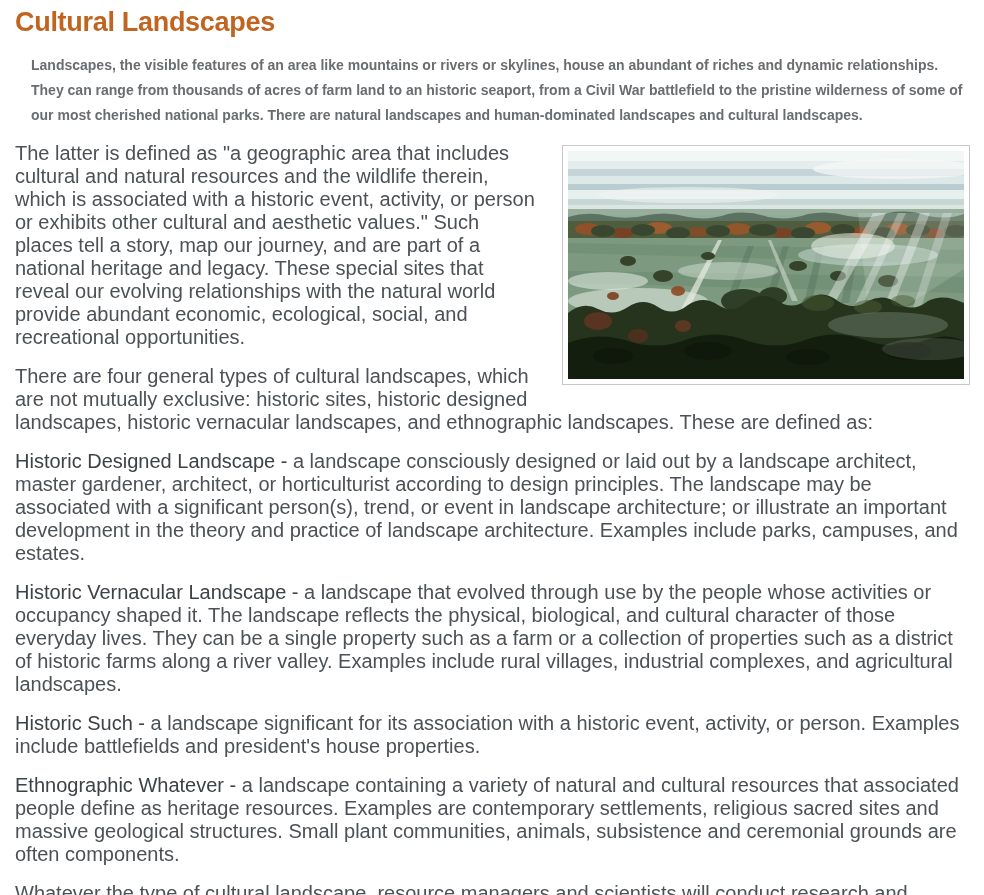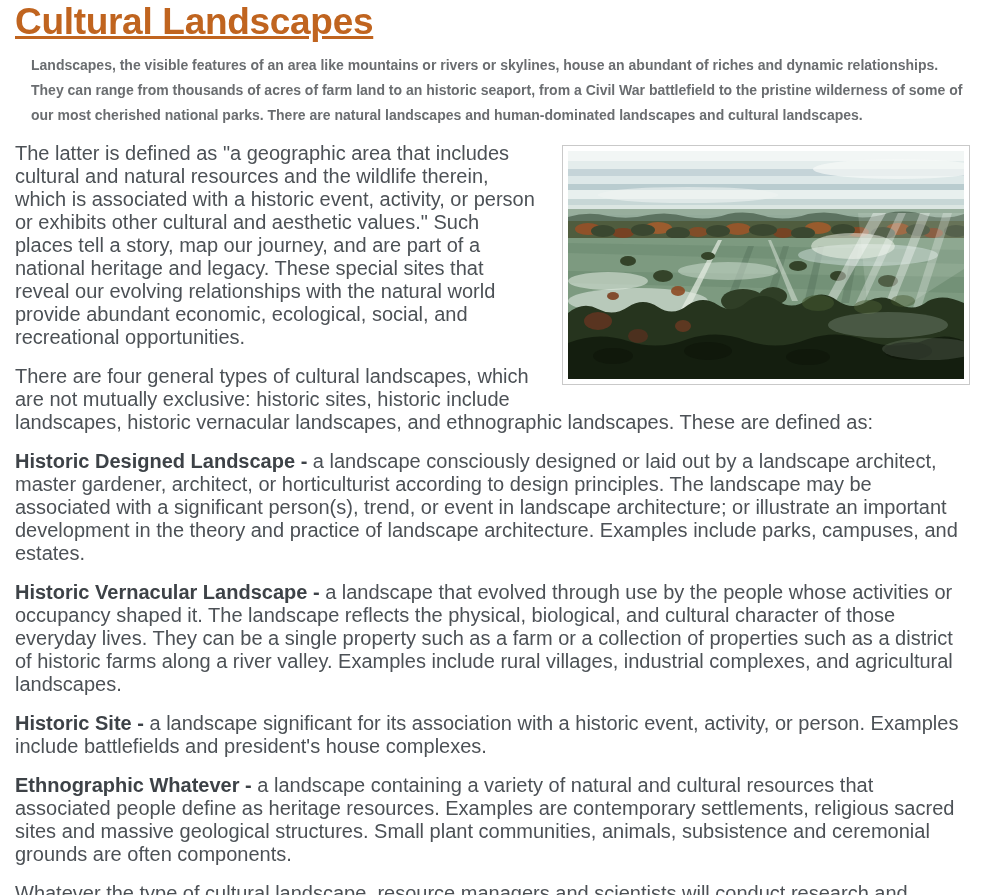--- a/index.html
+++ b/index.html
@@ -9,26 +9,25 @@
     font-family: "Liberation Sans", sans-serif;
   }
   .page {
     width: 984px;
     box-sizing: border-box;
     padding: 6px 14px 12px 15px;
     background: #ffffff;
   }
   h1.page-title {
     margin: 0 0 15px 0;
-    font-size: 37px;
+    font-size: 27px;
     line-height: 32px;
     font-weight: bold;
     letter-spacing: -0.3px;
     color: var(--heading-color, #c0641f);
-    text-decoration: underline;
   }
   p.intro {
     margin: 0 0 14px 16px;
     font-size: 14px;
     line-height: 25px;
     font-weight: bold;
     color: var(--intro-color, #6a6d70);
   }
   .content {
     overflow: visible;
@@ -50,21 +49,21 @@
     margin: 0 0 16px 0;
     font-size: 20px;
     line-height: 23px;
     color: var(--body-color, #4c5156);
   }
   .definitions {
     clear: both;
   }
   p.body b.term {
     color: var(--term-color, #3d4247);
-    font-weight: bold;
+    font-weight: normal;
   }
   p.closing { margin-bottom: 4px; }
 </style>
 </head>
 <body>
 
 <div class="page">
 
   <h1 class="page-title">Cultural Landscapes</h1>
 
@@ -161,25 +160,25 @@
         <ellipse cx="140" cy="200" rx="24" ry="9" fill="#0e160a" opacity="0.7"></ellipse>
         <ellipse cx="240" cy="206" rx="22" ry="8" fill="#0e160a" opacity="0.7"></ellipse>
         <ellipse cx="340" cy="200" rx="24" ry="9" fill="#0e160a" opacity="0.7"></ellipse>
         <ellipse cx="320" cy="174" rx="60" ry="13" fill="#c9dacc" opacity="0.22"></ellipse>
         <ellipse cx="362" cy="198" rx="48" ry="11" fill="#c9dacc" opacity="0.15"></ellipse>
       </svg>
     </figure>
 
     <p class="body">The latter is defined as "a geographic area that includes cultural and natural resources and the wildlife therein, which is associated with a historic event, activity, or person or exhibits other cultural and aesthetic values."  Such places tell a story, map our journey, and are part of a national heritage and legacy. These special sites that reveal our evolving relationships with the natural world provide abundant economic, ecological, social, and recreational opportunities.</p>
 
-    <p class="body">There are four general types of cultural landscapes, which are not mutually exclusive: historic sites, historic include landscapes, historic vernacular landscapes, and ethnographic landscapes. These are defined as:</p>
+    <p class="body">There are four general types of cultural landscapes, which are not mutually exclusive: historic sites, historic designed landscapes, historic vernacular landscapes, and ethnographic landscapes. These are defined as:</p>
 
     <div class="definitions">
       <p class="body"><b class="term">Historic Designed Landscape -</b> <span>a landscape consciously designed or laid out by a landscape architect, master gardener, architect, or horticulturist according to design principles. The landscape may be associated with a significant person(s), trend, or event in landscape architecture; or illustrate an important development in the theory and practice of landscape architecture. Examples include parks, campuses, and estates.</span></p>
       <p class="body"><b class="term">Historic Vernacular Landscape -</b> <span>a landscape that evolved through use by the people whose activities or occupancy shaped it. The landscape reflects the physical, biological, and cultural character of those everyday lives. They can be a single property such as a farm or a collection of properties such as a district of historic farms along a river valley. Examples include rural villages, industrial complexes, and agricultural landscapes.</span></p>
-      <p class="body"><b class="term">Historic Site -</b> <span>a landscape significant for its association with a historic event, activity, or person. Examples include battlefields and president's house complexes.</span></p>
+      <p class="body"><b class="term">Historic Such -</b> <span>a landscape significant for its association with a historic event, activity, or person. Examples include battlefields and president's house properties.</span></p>
       <p class="body"><b class="term">Ethnographic Whatever -</b> <span>a landscape containing a variety of natural and cultural resources that associated people define as heritage resources. Examples are contemporary settlements, religious sacred sites and massive geological structures. Small plant communities, animals, subsistence and ceremonial grounds are often components.</span></p>
     </div>
 
     <p class="body closing">Whatever the type of cultural landscape, resource managers and scientists will conduct research and develop management plans in order to preserve these special places for current and future generations. Research helps to identify the values that make the landscape significant by determining the historical development, unique features and other characteristics. The information from research, including current integrity and condition of the landscape, is vital when making planning decisions about treatment, future management, and preservation maintenance of the area. Through sustainable management, cultural landscapes can maintain existing integrity and character into the future.</p>
 
   </div>
 </div>
 
 </body></html>

